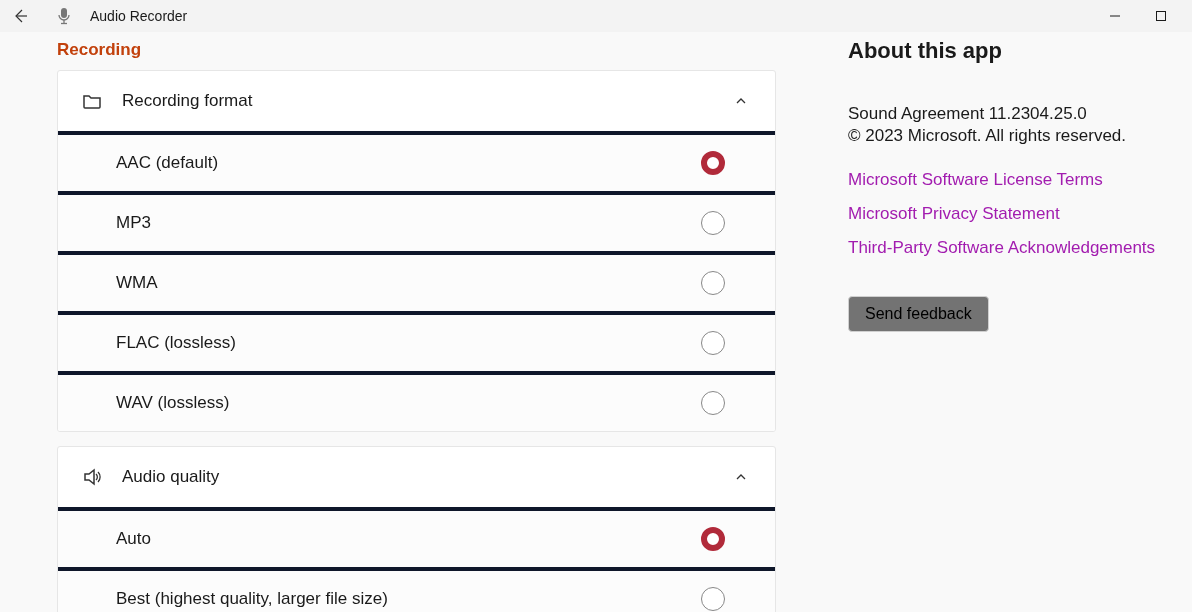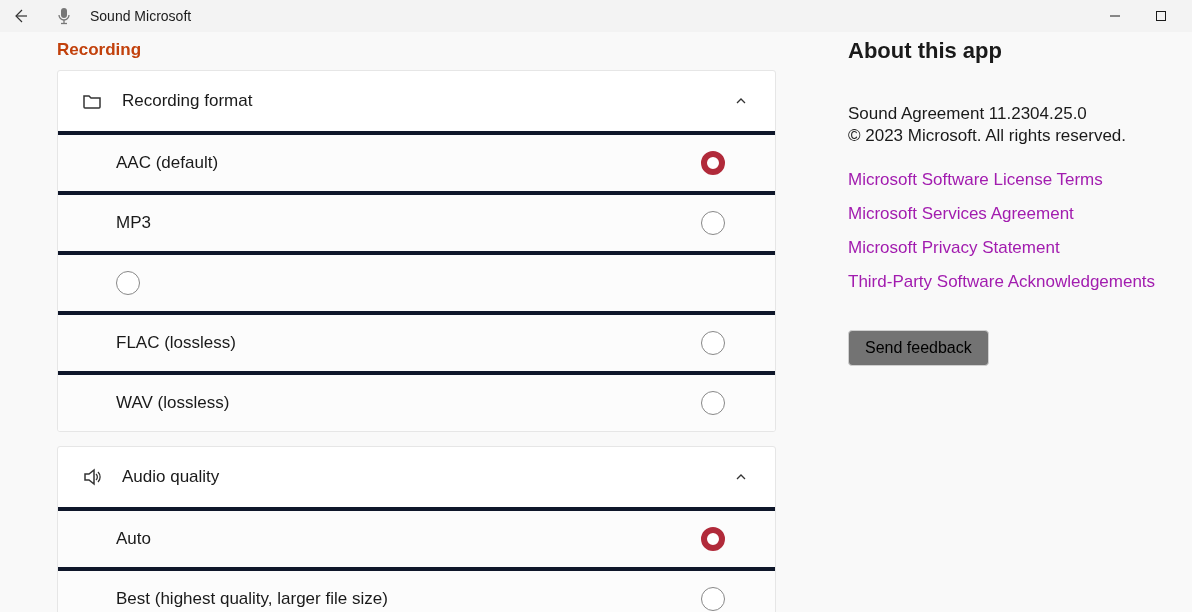--- a/index.html
+++ b/index.html
@@ -153,21 +153,21 @@
       </svg>
   </div>
   <div class="appicon">
     <svg width="20" height="20" viewBox="0 0 20 20">
       <rect x="7" y="2" width="6" height="10" rx="3" fill="#777"></rect>
       <path d="M5 9 a5 5 0 0 0 10 0" stroke="#777" stroke-width="1.3" fill="none"></path>
       <line x1="10" y1="14" x2="10" y2="17" stroke="#777" stroke-width="1.3"></line>
       <line x1="7" y1="17.5" x2="13" y2="17.5" stroke="#777" stroke-width="1.3"></line>
     </svg>
   </div>
-  <div class="title">Sound Microsoft</div>
+  <div class="title">Audio Recorder</div>
   <div class="spacer"></div>
   <div class="winbtn">
     <svg width="12" height="12" viewBox="0 0 12 12">
         <line x1="1" y1="6" x2="11" y2="6" stroke="#1a1a1a" stroke-width="1"></line>
       </svg>
   </div>
   <div class="winbtn">
     <svg width="12" height="12" viewBox="0 0 12 12">
         <rect x="1.5" y="1.5" width="9" height="9" stroke="#1a1a1a" stroke-width="1" fill="none"></rect>
       </svg>
@@ -195,20 +195,21 @@
       <div id="format-options">
           <div class="option-row">
             <span class="opt-label">AAC (default)</span>
             <span class="radio selected"></span>
           </div>
           <div class="option-row">
             <span class="opt-label">MP3</span>
             <span class="radio"></span>
           </div>
           <div class="option-row">
+            <span class="opt-label">WMA</span>
             <span class="radio"></span>
           </div>
           <div class="option-row">
             <span class="opt-label">FLAC (lossless)</span>
             <span class="radio"></span>
           </div>
           <div class="option-row">
             <span class="opt-label">WAV (lossless)</span>
             <span class="radio"></span>
           </div>
@@ -243,19 +244,18 @@
         </div>
     </div>
   </div>
 
   <div class="sidebar">
     <div class="about-heading">About this app</div>
     <div class="about-line">Sound Agreement 11.2304.25.0</div>
     <div class="about-line">© 2023 Microsoft. All rights reserved.</div>
     <div class="links" id="about-links">
         <a class="link">Microsoft Software License Terms</a>
-        <a class="link">Microsoft Services Agreement</a>
         <a class="link">Microsoft Privacy Statement</a>
         <a class="link">Third-Party Software Acknowledgements</a>
       </div>
     <button class="feedback-btn">Send feedback</button>
   </div>
 </div>
 
 </body></html>

